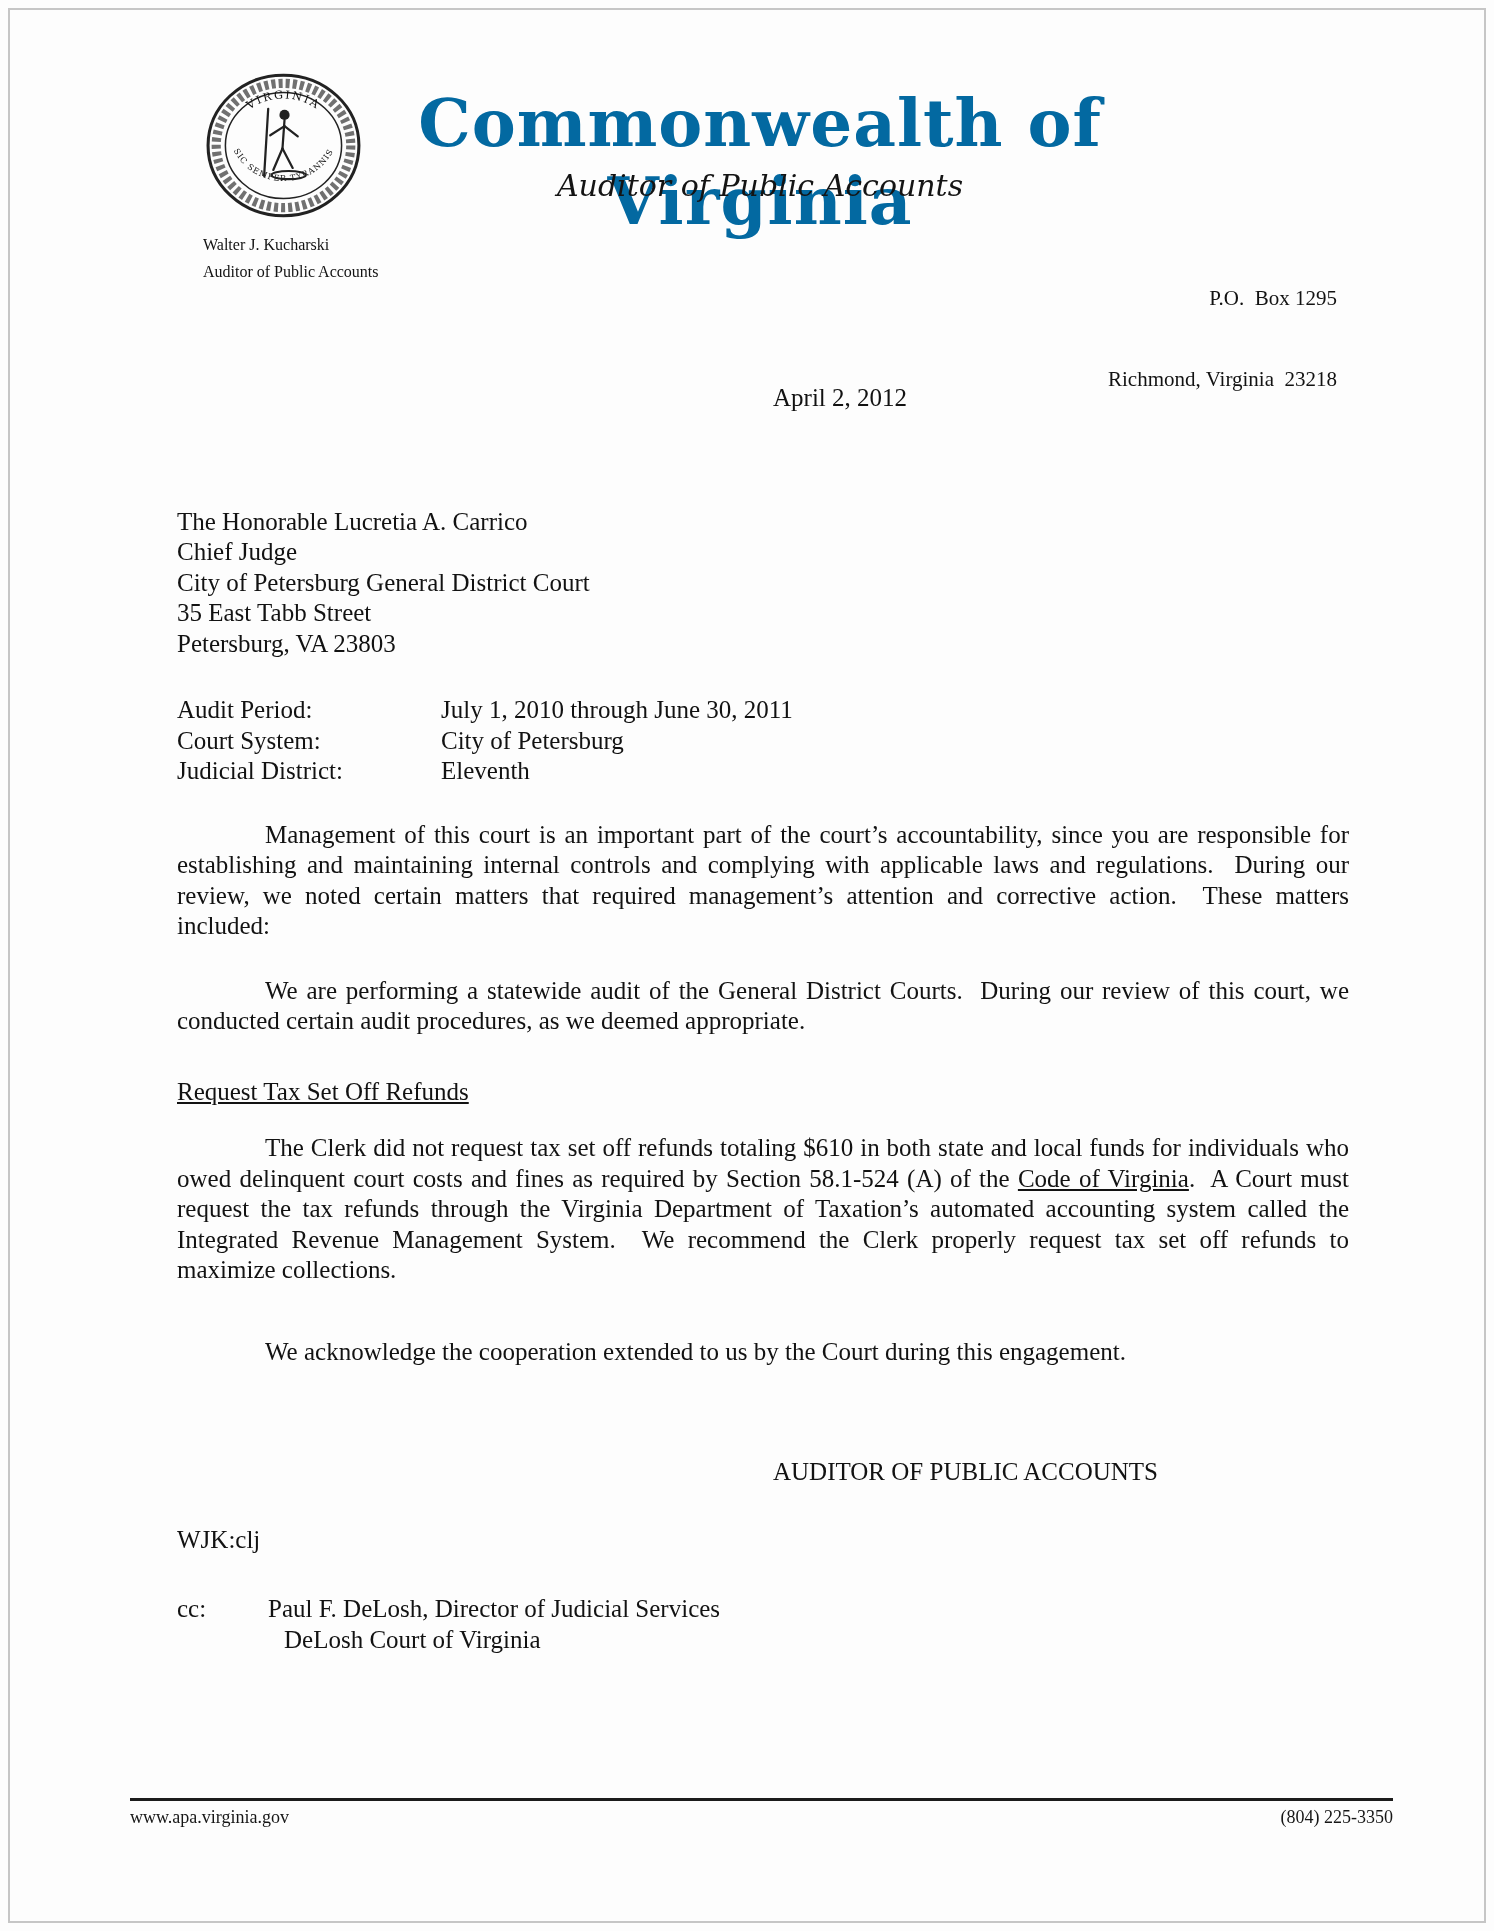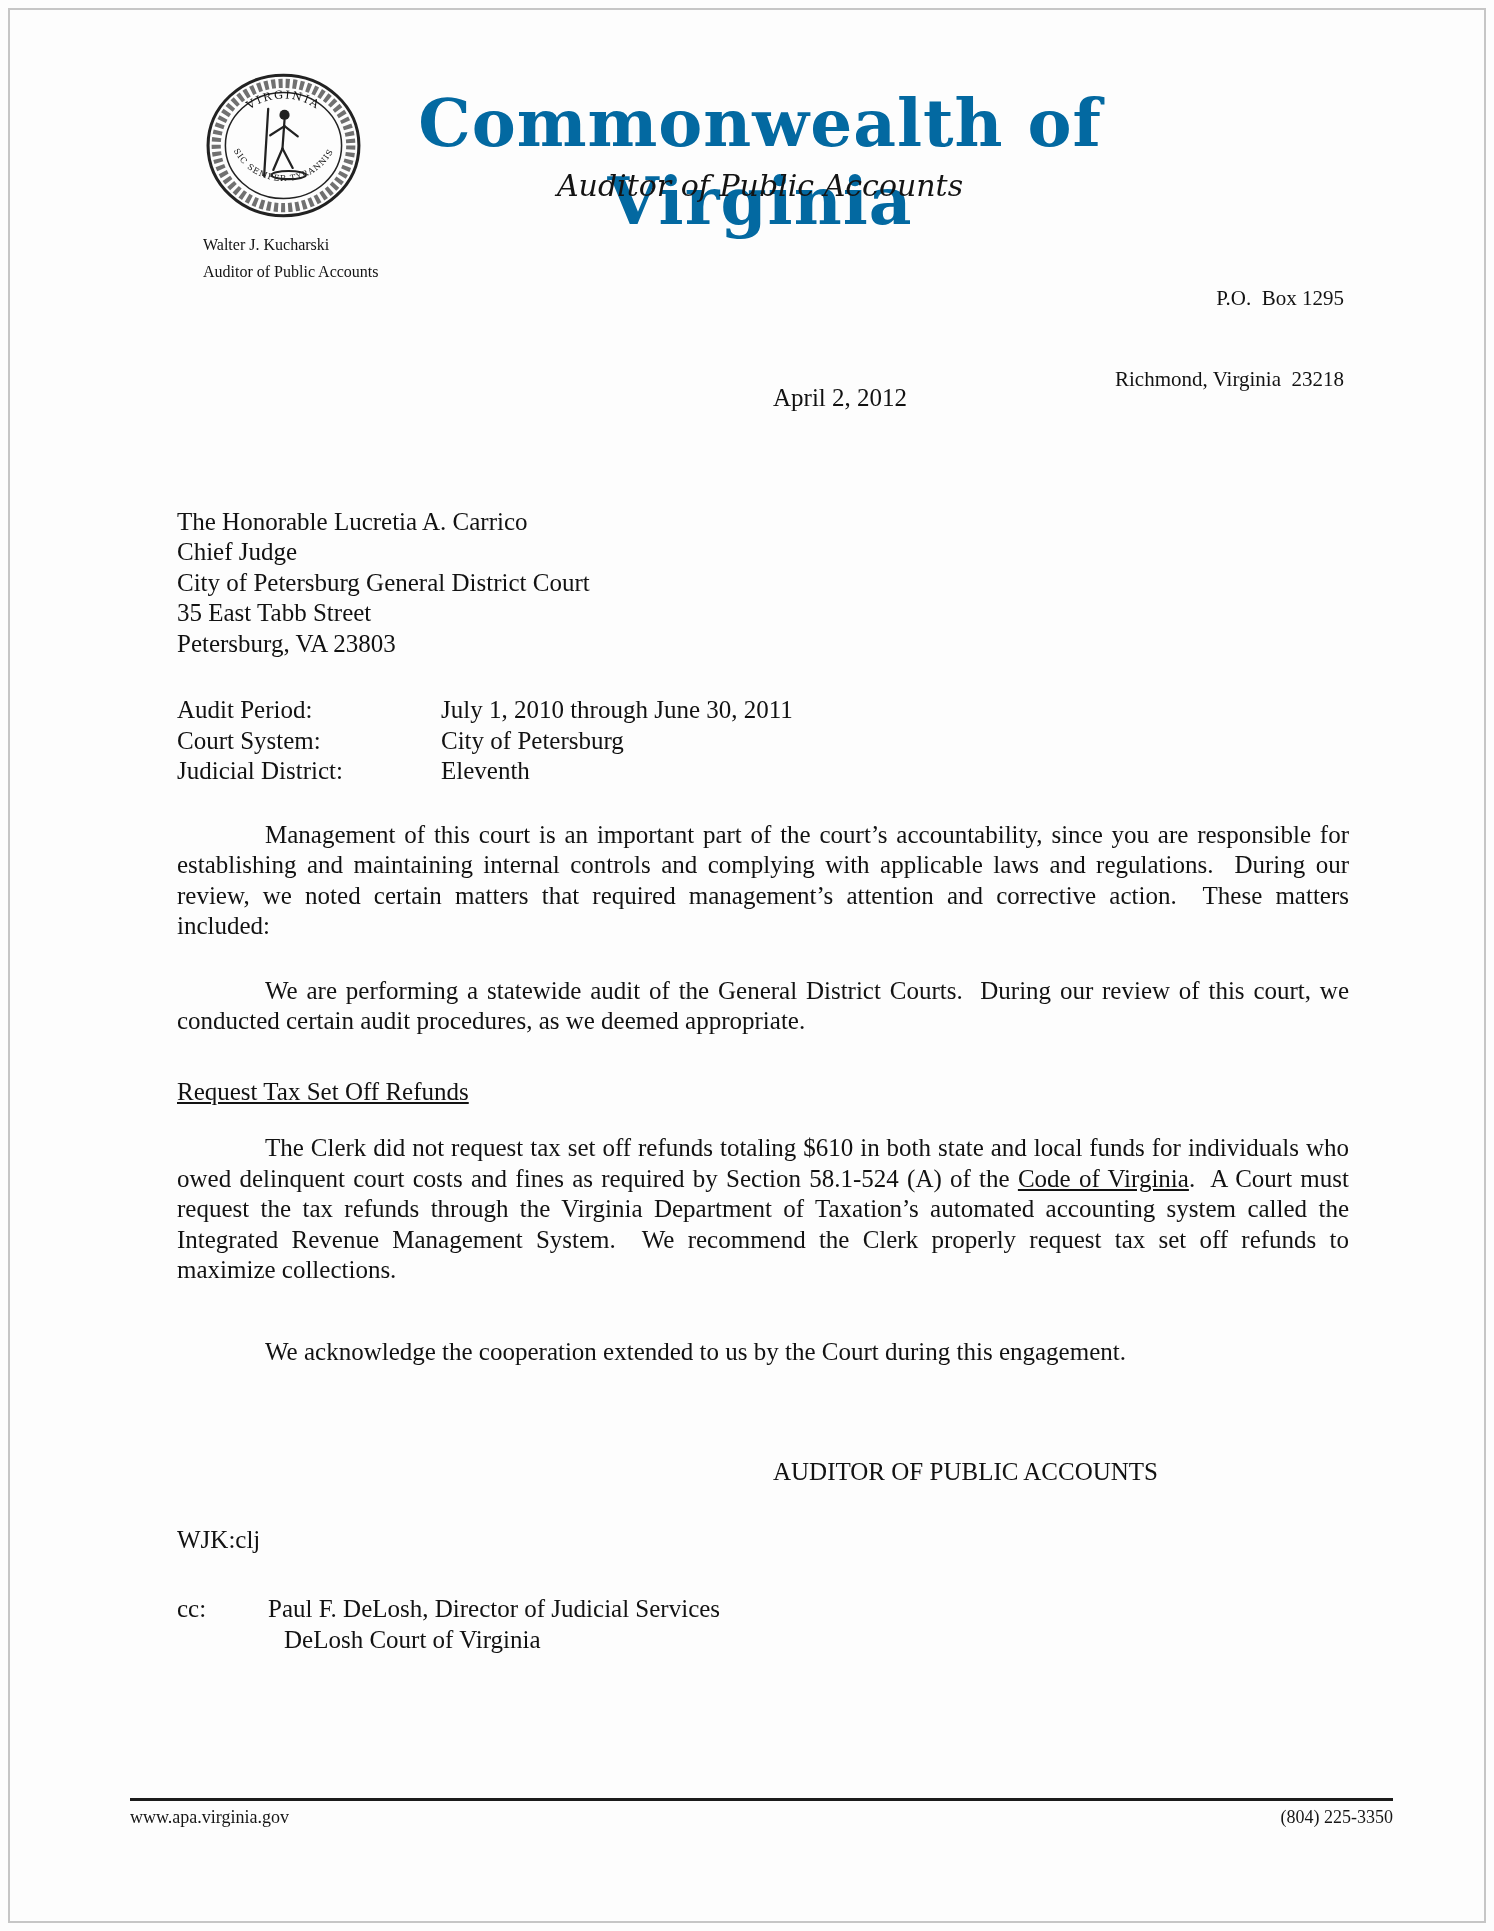--- a/index.html
+++ b/index.html
@@ -14,21 +14,21 @@
   .seal { position:absolute; left:205px; top:72px; width:158px; height:148px; }
   .lh-title {
     position:absolute; left:290px; top:84px; width:940px; text-align:center;
     font-family:"DejaVu Serif", serif; font-weight:700; font-size:66px; letter-spacing:1px; color:#0369a1;
   }
   .lh-subtitle {
     position:absolute; left:290px; top:168px; width:940px; text-align:center;
     font-family:"DejaVu Serif", serif; font-style:italic; font-size:30px; color:#141414;
   }
   .official { position:absolute; left:203px; top:231px; font-size:16px; line-height:27px; }
-  .return-address { position:absolute; right:150px; top:231px; font-size:21px; line-height:27px; text-align:right; white-space:pre-wrap; }
+  .return-address { position:absolute; right:157px; top:231px; font-size:21px; line-height:27px; text-align:right; white-space:pre-wrap; }
 
   
   .content { position:absolute; left:177px; top:0; width:1172px; font-size:25px; line-height:30.5px; }
   .date-line { margin-top:383px; margin-left:596px; }
   .recipient { margin-top:93px; }
   .audit-table { margin-top:36px; }
   .audit-row .lbl { display:inline-block; width:264px; }
   .para { text-align:justify; text-indent:88px; white-space:pre-wrap; }
   .p1 { margin-top:34px; }
   .p2 { margin-top:33px; }

